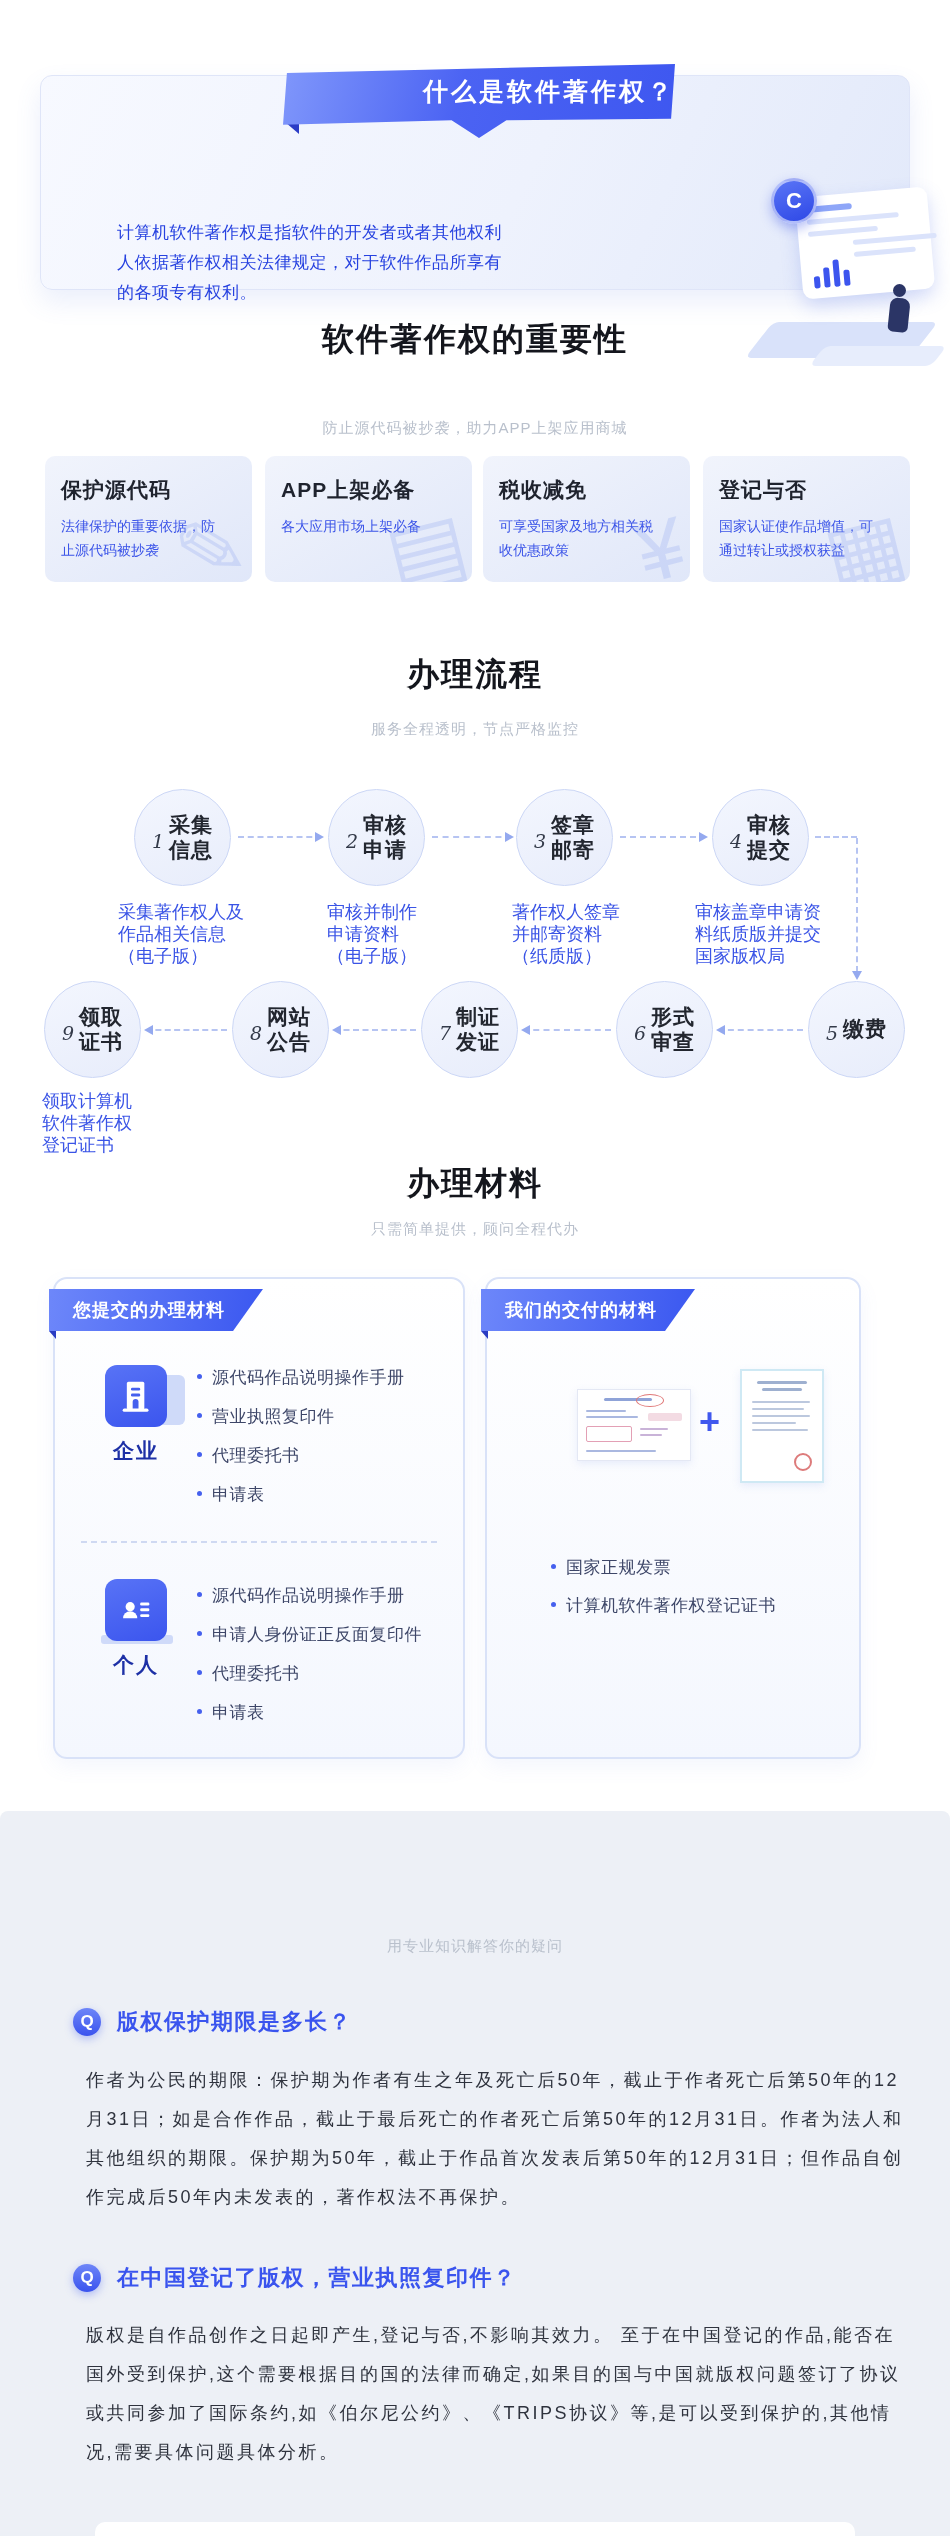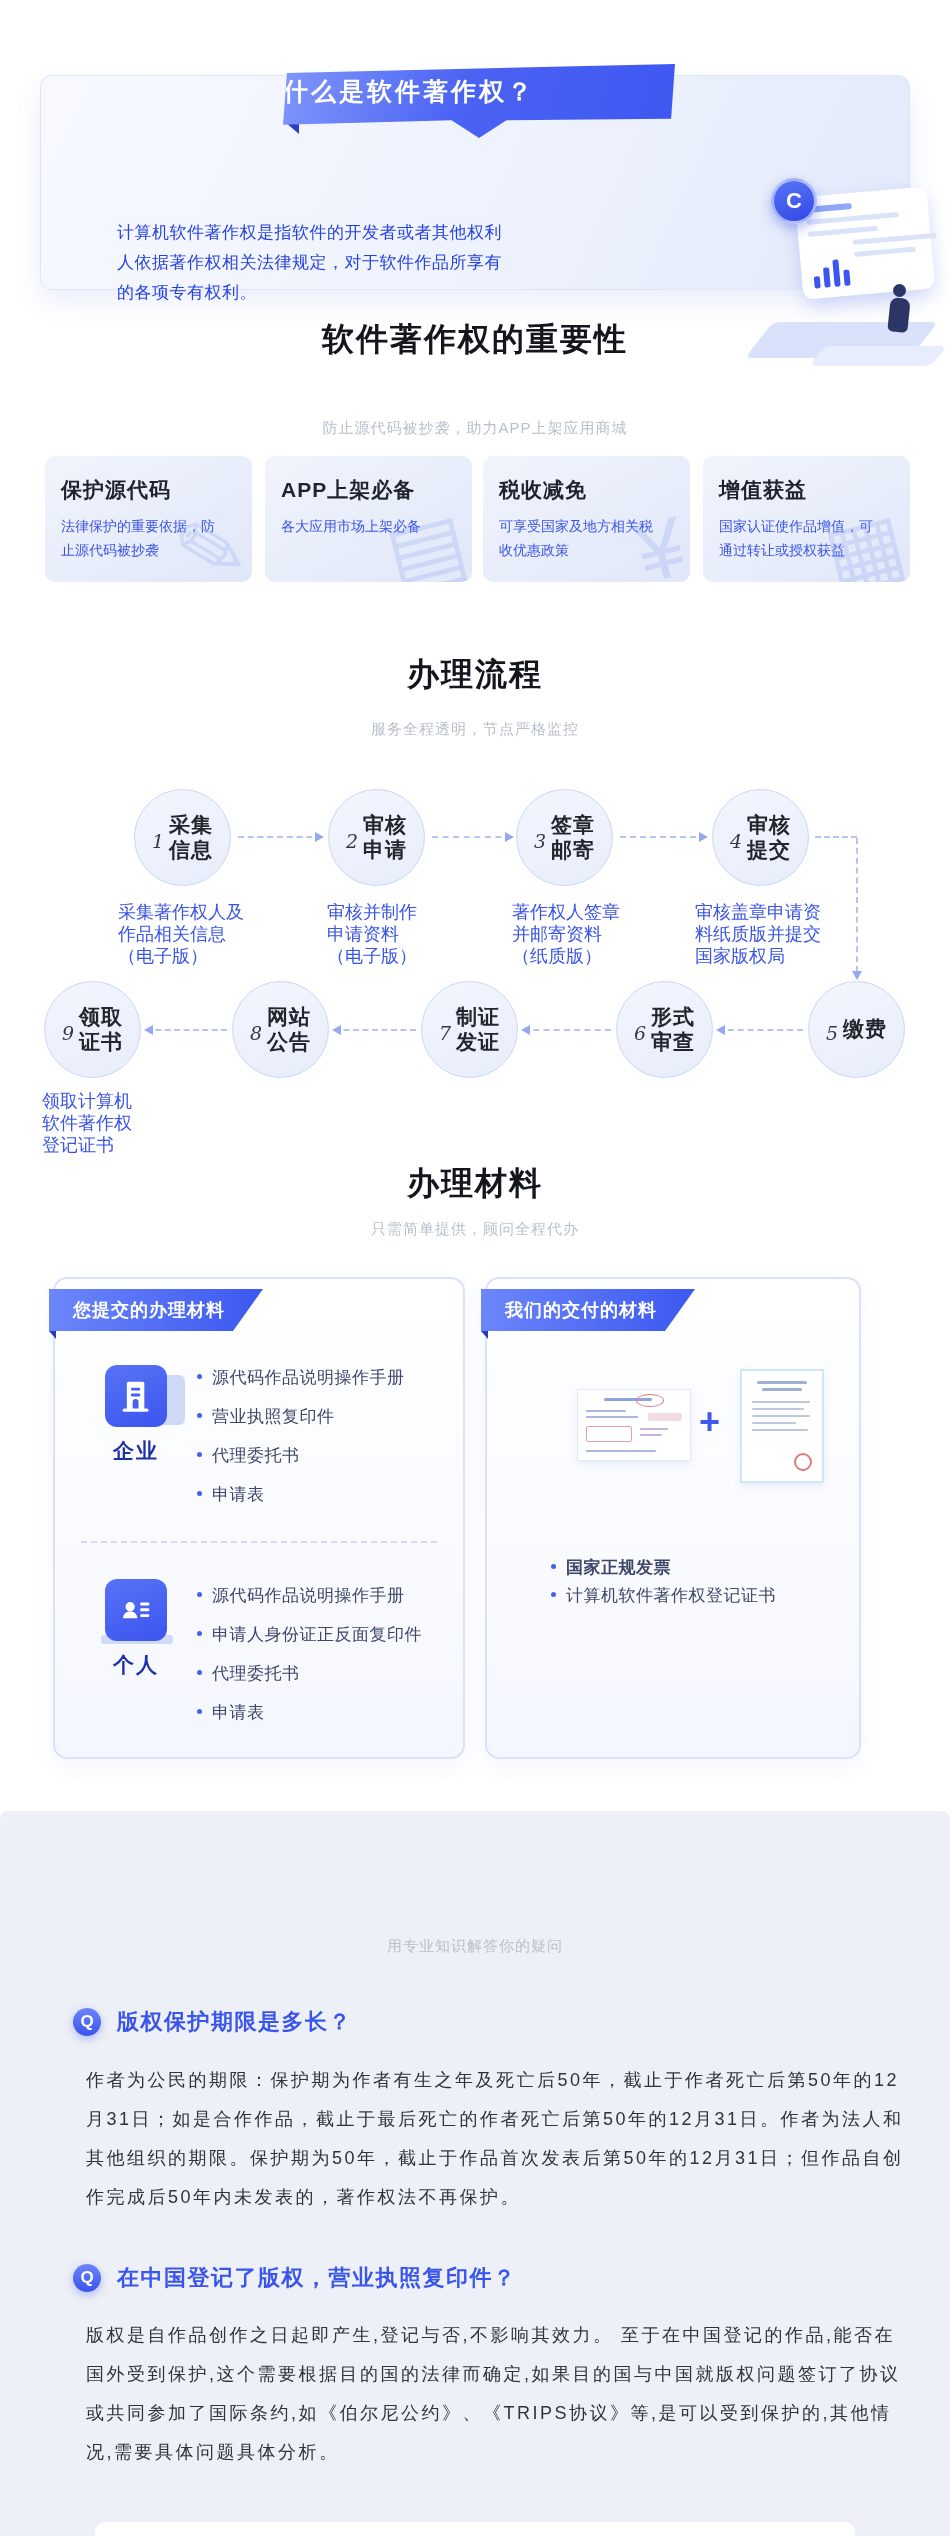--- a/index.html
+++ b/index.html
@@ -8,21 +8,21 @@
         font-family:"Liberation Sans","DejaVu Sans",sans-serif;}
 
   
   .banner{position:absolute;left:40px;top:75px;width:870px;height:215px;border-radius:12px;
           background:linear-gradient(115deg,#f7f9ff 0%,#eef2fd 55%,#e2e9fa 100%);
           border:1px solid #dfe5f8;box-shadow:0 12px 26px rgba(90,120,220,.12);}
   .ribbon{position:absolute;left:283px;top:64px;width:392px;height:74px;
           background:linear-gradient(105deg,#8097fb 0%,#4b63f3 45%,#3e57f0 100%);
           clip-path:polygon(1% 12%,100% 0%,99% 74%,57% 76%,50% 100%,43% 76%,0% 82%);
           color:#fff;font-size:25px;font-weight:700;letter-spacing:3px;
-          text-align:left;line-height:54px;z-index:5;}
+          text-align:right;line-height:54px;z-index:5;}
   .ribbon-fold{position:absolute;left:285px;top:122px;width:0;height:0;z-index:4;
           border-top:12px solid #2b3cc6;border-left:14px solid transparent;}
   .banner-desc{position:absolute;left:76px;top:142px;width:392px;font-size:17px;line-height:30px;
           letter-spacing:.5px;color:#2742e0;z-index:3;}
 
   
   .illus{position:absolute;left:688px;top:98px;width:215px;height:192px;}
   .il-base{position:absolute;left:30px;top:148px;width:165px;height:36px;background:#d9e2fa;
            transform:skewX(-38deg);border-radius:6px;}
   .il-base2{position:absolute;left:88px;top:172px;width:122px;height:20px;background:#e7edfc;
@@ -154,21 +154,21 @@
     <div class="card-title">APP上架必备</div>
     <div class="card-desc">各大应用市场上架必备</div>
     <div class="card-mark">▤</div>
   </div>
   <div class="card" style="left:483px;">
     <div class="card-title">税收减免</div>
     <div class="card-desc">可享受国家及地方相关税收优惠政策</div>
     <div class="card-mark">¥</div>
   </div>
   <div class="card" style="left:703px;">
-    <div class="card-title">增值获益</div>
+    <div class="card-title">登记与否</div>
     <div class="card-desc">国家认证使作品增值，可通过转让或授权获益</div>
     <div class="card-mark">▦</div>
   </div>
 
   <div class="sec-title" style="top:653px;">办理流程</div>
   <div class="sec-sub" style="top:720px;">服务全程透明，节点严格监控</div>
 
   <div class="step" style="left:134px;top:789px;">
     <span class="num">1</span>
     <span class="lbl">
@@ -336,21 +336,21 @@
       <div class="mline" style="left:20px;top:17px;width:40px;height:3px;background:#9eb0d0;"></div>
       <div class="mline" style="left:10px;top:30px;width:58px;height:2px;background:#bcc8de;"></div>
       <div class="mline" style="left:10px;top:37px;width:52px;height:2px;background:#bcc8de;"></div>
       <div class="mline" style="left:10px;top:44px;width:58px;height:2px;background:#bcc8de;"></div>
       <div class="mline" style="left:10px;top:51px;width:44px;height:2px;background:#bcc8de;"></div>
       <div class="mline" style="left:10px;top:58px;width:56px;height:2px;background:#bcc8de;"></div>
       <div class="mline" style="left:52px;top:82px;width:18px;height:18px;border:2px solid #dd7b7b;border-radius:50%;background:transparent;"></div>
     </div>
 
     <div class="ilist" style="left:64px;top:278px;">
-      <div class="item" style="margin-bottom:6px;font-weight:bold;"><span class="dot"></span><span>国家正规发票</span></div>
+      <div class="item" style="margin-bottom:16px;"><span class="dot"></span><span>国家正规发票</span></div>
       <div class="item"><span class="dot"></span><span>计算机软件著作权登记证书</span></div>
     </div>
   </div>
 
   <div class="faq">
     <div class="sec-sub" style="top:126px;">用专业知识解答你的疑问</div>
 
     <div class="qrow" style="left:73px;top:196px;">
       <div class="qicon">Q</div>
       <div class="qtext">版权保护期限是多长？</div>

